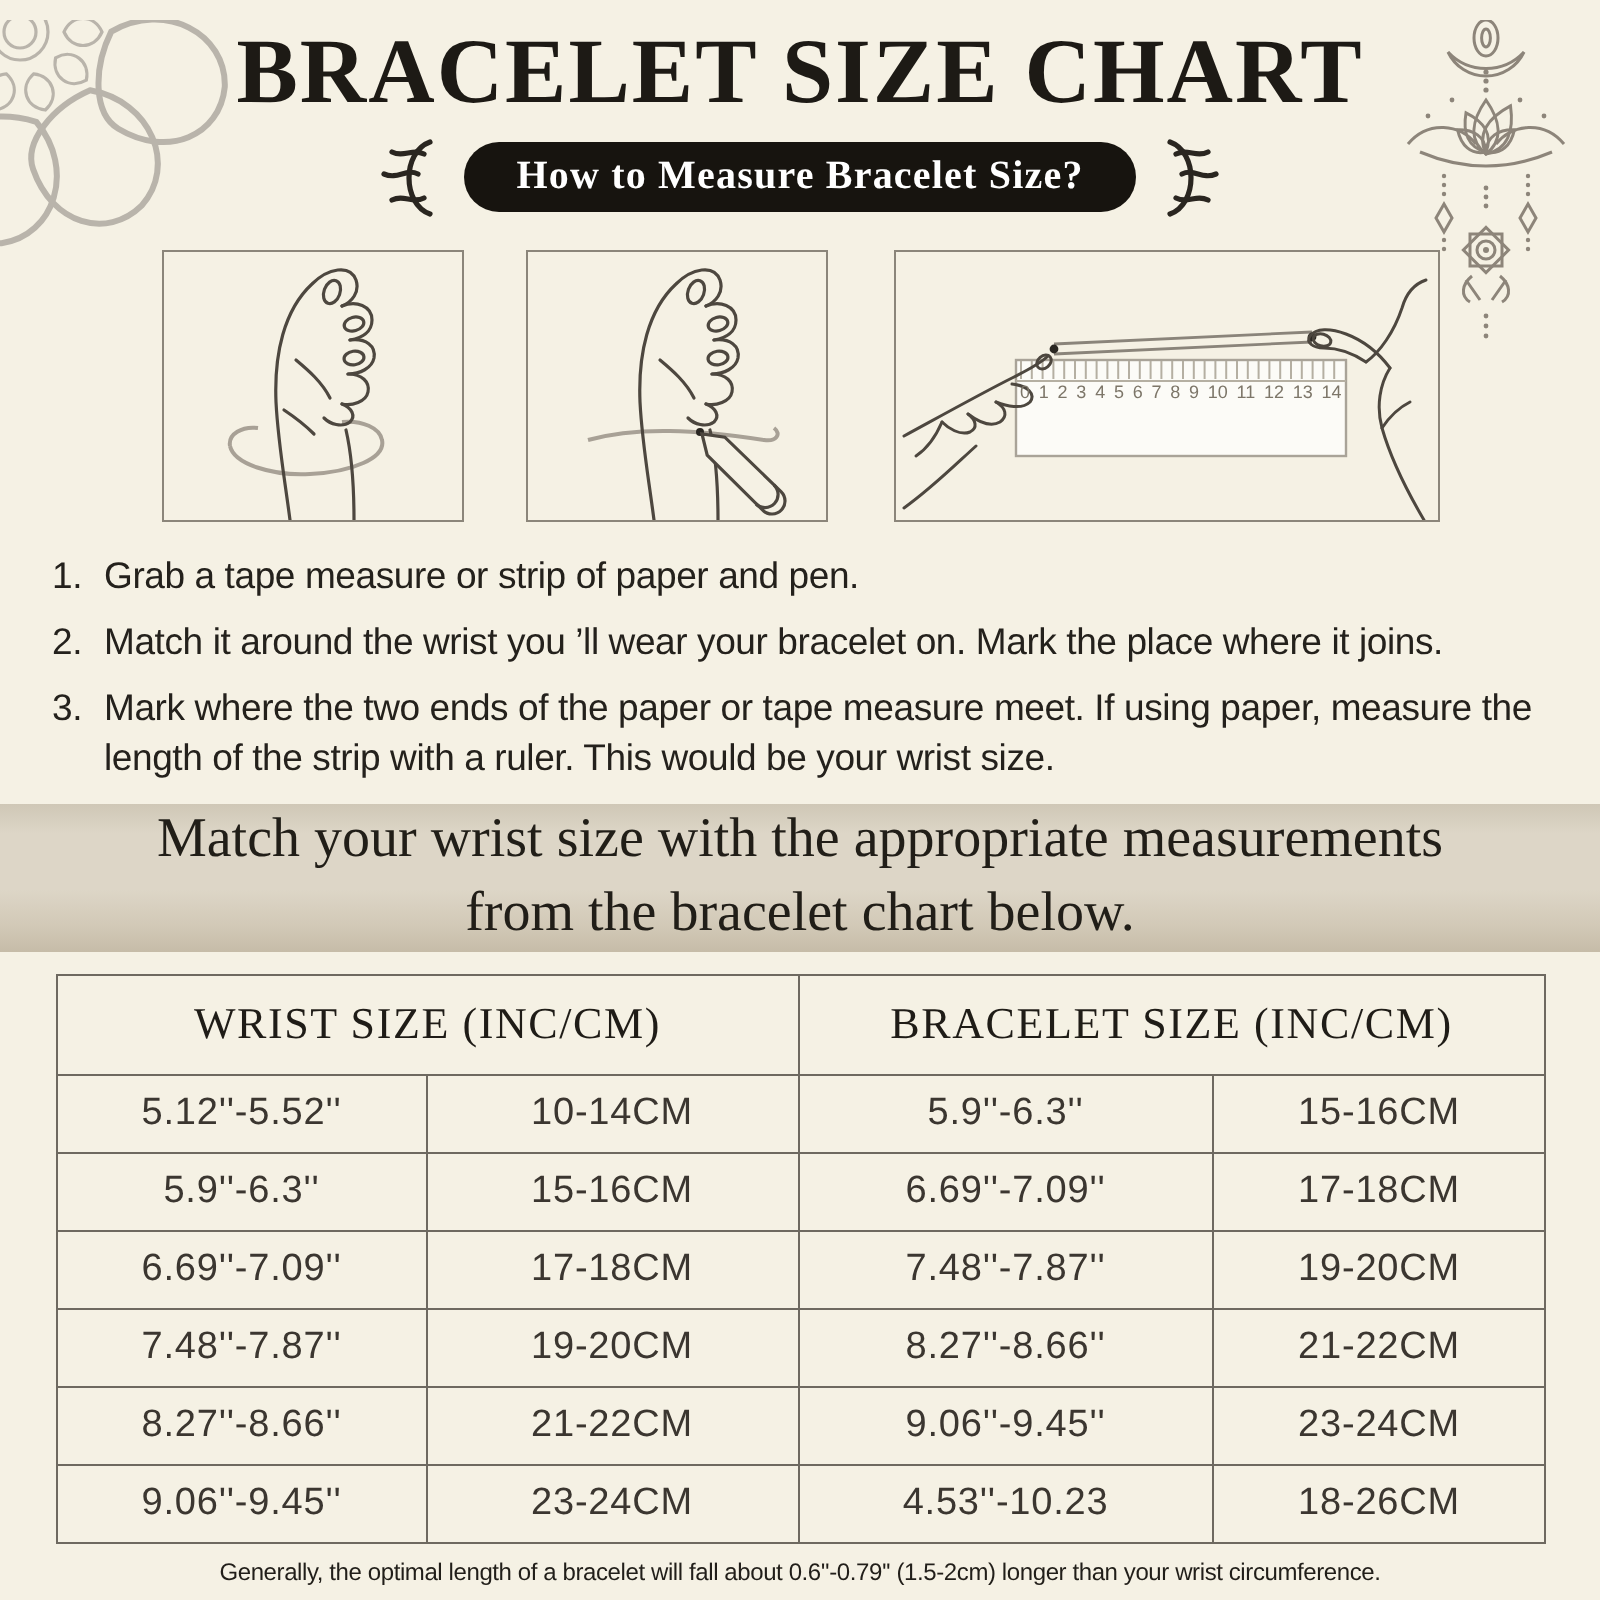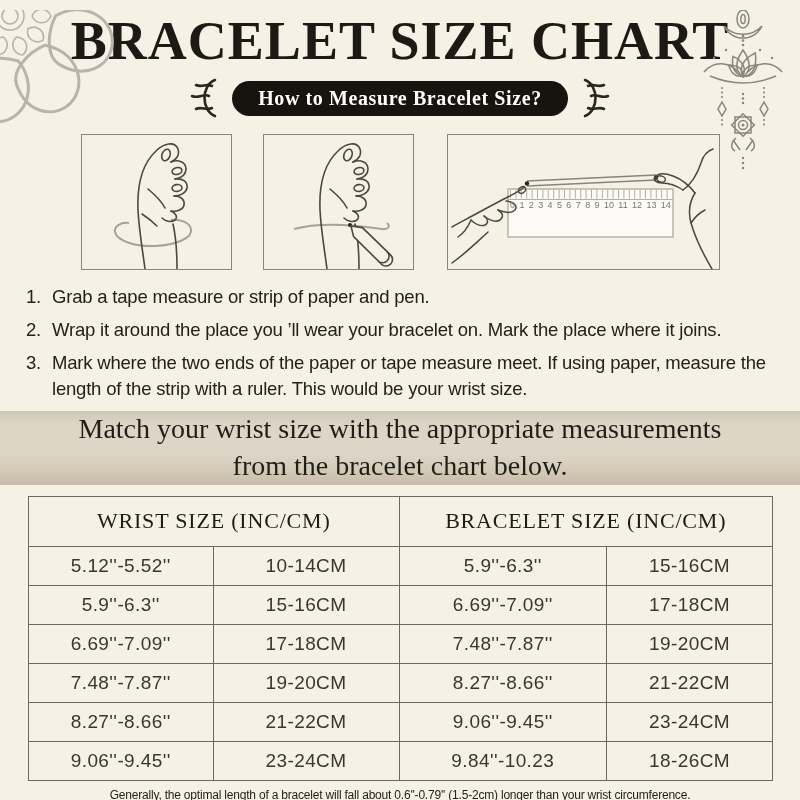--- a/index.html
+++ b/index.html
@@ -5,21 +5,21 @@
   html,body{margin:0;padding:0;width:800px;height:800px;overflow:hidden;}
   body{background:#f5f1e4;font-family:"Liberation Sans",sans-serif;color:#24211b;}
   .page{position:relative;width:800px;height:800px;}
 
   
   .deco-left{position:absolute;left:0;top:0;pointer-events:none;}
   .deco-right{position:absolute;right:2px;top:0;pointer-events:none;}
 
   
   h1.title{margin:10px 0 0 0;text-align:center;font-family:"Liberation Serif",serif;
-    font-weight:700;font-size:54px;line-height:1.15;letter-spacing:1px;color:#1d1a15;}
+    font-weight:700;font-size:46px;line-height:1.15;letter-spacing:1px;color:#1d1a15;}
 
   
   .badge-row{margin-top:7px;display:flex;justify-content:center;align-items:center;gap:13px;height:38px;}
   .pill{background:#17140f;color:#fff;font-family:"Liberation Serif",serif;font-weight:700;
     font-size:20px;letter-spacing:0.6px;padding:6px 26px;border-radius:22px;}
   .squig{display:block;}
   .squig.right{transform:scaleX(-1);}
 
   
   .boxes{position:relative;margin-top:17px;height:136px;}
@@ -267,21 +267,21 @@
     </div>
   </div>
 
   <ol class="steps">
     <li>
       <span class="n">1.</span>
       <span>Grab a tape measure or strip of paper and pen.</span>
     </li>
     <li>
       <span class="n">2.</span>
-      <span>Wrap it around the place you ’ll wear your bracelet on. Mark the place where it joins.</span>
+      <span>Match it around the wrist you ’ll wear your bracelet on. Mark the place where it joins.</span>
     </li>
     <li>
       <span class="n">3.</span>
       <span>Mark where the two ends of the paper or tape measure meet. If using paper, measure the length of the strip with a ruler. This would be your wrist size.</span>
     </li>
   </ol>
 
   <div class="banner">
     <span>Match your wrist size with the appropriate measurements from the bracelet chart below.</span>
   </div>
@@ -326,21 +326,21 @@
       </tr>
       <tr>
         <td>8.27''-8.66''</td>
         <td>21-22CM</td>
         <td>9.06''-9.45''</td>
         <td>23-24CM</td>
       </tr>
       <tr>
         <td>9.06''-9.45''</td>
         <td>23-24CM</td>
-        <td>9.84''-10.23</td>
+        <td>4.53''-10.23</td>
         <td>18-26CM</td>
       </tr>
     </tbody>
   </table>
 
   <div class="footer">Generally, the optimal length of a bracelet will fall about 0.6''-0.79'' (1.5-2cm) longer than your wrist circumference.</div>
 
 </div>
 
 </body></html>

